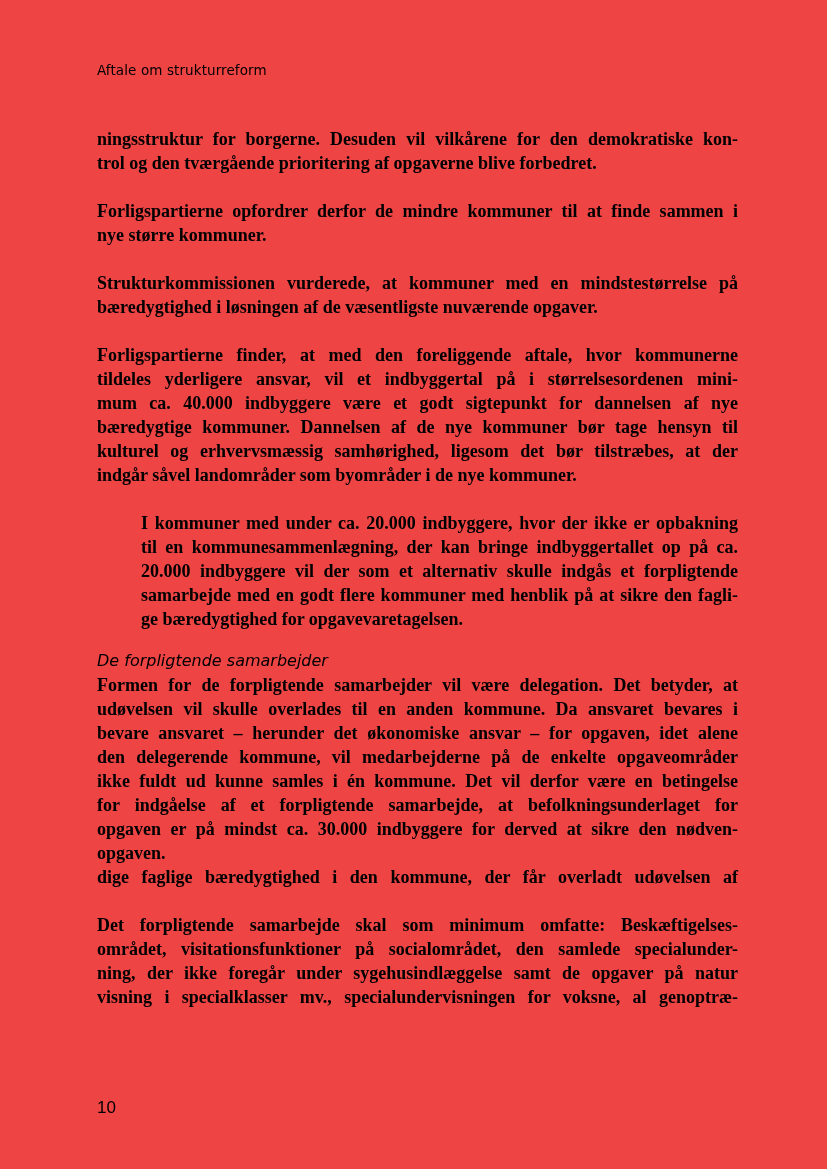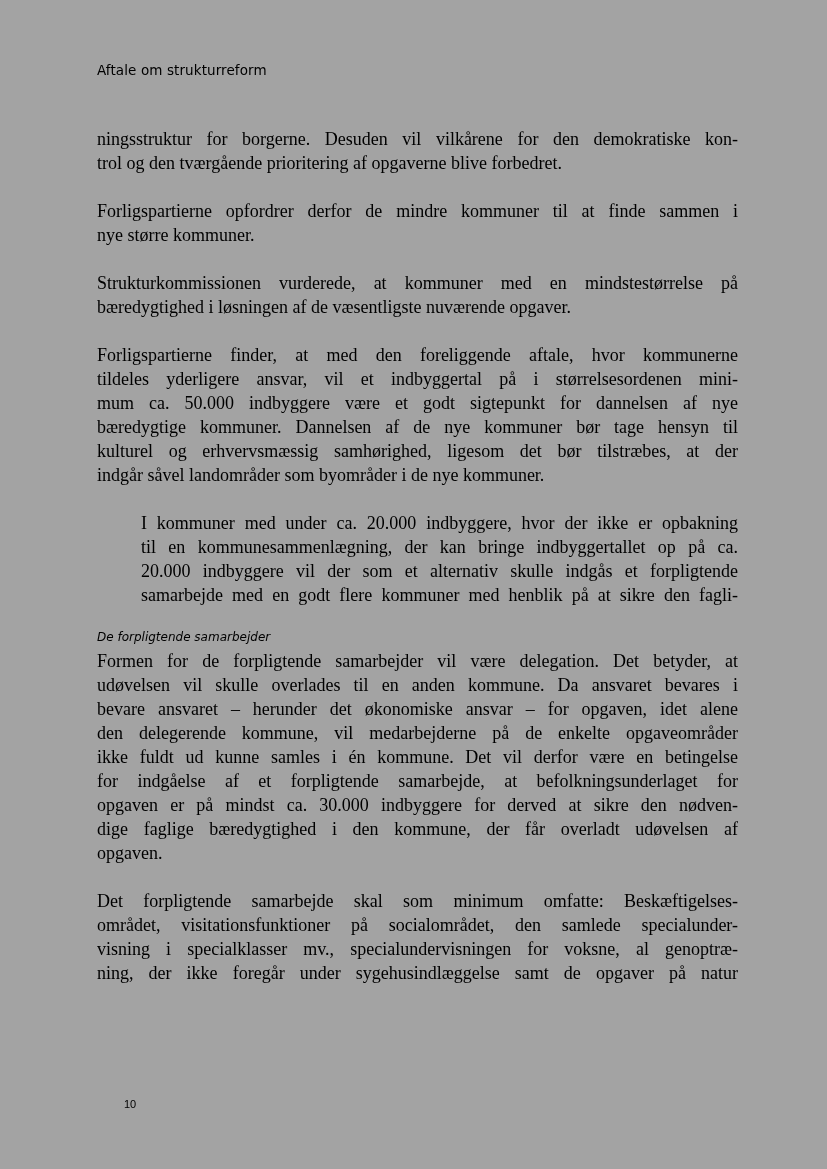--- a/index.html
+++ b/index.html
@@ -1,36 +1,36 @@
 <!DOCTYPE html>
 <html><head>
 <meta charset="utf-8">
 <style>
   html, body { margin: 0; padding: 0; background: #ffffff; }
   body { width: 827px; height: 1169px; position: relative; overflow: hidden; }
-  .page { position: absolute; left: 0; top: 0; width: 827px; height: 1169px; background: #a3a3a3; color: #000; }
+  .page { position: absolute; left: 0; top: 0; width: 827px; height: 1169px; background: #ef4444; color: #000; }
   .running-header {
     position: absolute; left: 97px; top: 62px;
     font-family: "DejaVu Sans", sans-serif; font-size: 13.5px; color: #000;
     letter-spacing: 0.1px;
   }
   .body {
     position: absolute; left: 97px; top: 127px; width: 641px;
     font-family: "Liberation Serif", serif; font-size: 18px; line-height: 24px; color: #000;
   }
-  .para { margin: 0 0 24px 0; }
+  .para { margin: 0 0 24px 0; font-weight: bold; }
   .line { display: block; white-space: nowrap; text-align: justify; text-align-last: justify; height: 24px; }
   .line.last { text-align-last: left; }
   .subheading {
-    font-family: "DejaVu Sans", sans-serif; font-style: italic; font-size: 12px;
+    font-family: "DejaVu Sans", sans-serif; font-style: italic; font-size: 16px;
     line-height: 24px; height: 24px; display: block; margin-top: -2px;
   }
   .page-number {
     position: absolute; left: 97px; top: 1098px;
-    font-family: "Liberation Sans", sans-serif; font-size: 11px; color: #000; margin-left: 27px;
+    font-family: "Liberation Sans", sans-serif; font-size: 17px; color: #000;
   }
 </style>
 </head>
 <body>
 
 <div class="page">
   <div class="running-header">Aftale om strukturreform</div>
 
   <div class="body">
     <div class="para">
@@ -41,47 +41,48 @@
       <span class="line">Forligspartierne opfordrer derfor de mindre kommuner til at finde sammen i</span>
       <span class="line last">nye større kommuner.</span>
     </div>
     <div class="para">
       <span class="line">Strukturkommissionen vurderede, at kommuner med en mindstestørrelse på</span>
       <span class="line last">bæredygtighed i løsningen af de væsentligste nuværende opgaver.</span>
     </div>
     <div class="para">
       <span class="line">Forligspartierne finder, at med den foreliggende aftale, hvor kommunerne</span>
       <span class="line">tildeles yderligere ansvar, vil et indbyggertal på i størrelsesordenen mini-</span>
-      <span class="line">mum ca. 50.000 indbyggere være et godt sigtepunkt for dannelsen af nye</span>
+      <span class="line">mum ca. 40.000 indbyggere være et godt sigtepunkt for dannelsen af nye</span>
       <span class="line">bæredygtige kommuner. Dannelsen af de nye kommuner bør tage hensyn til</span>
       <span class="line">kulturel og erhvervsmæssig samhørighed, ligesom det bør tilstræbes, at der</span>
       <span class="line last">indgår såvel landområder som byområder i de nye kommuner.</span>
     </div>
     <div class="para" style="margin-bottom:20px;margin-left:44px;">
       <span class="line">I kommuner med under ca. 20.000 indbyggere, hvor der ikke er opbakning</span>
       <span class="line">til en kommunesammenlægning, der kan bringe indbyggertallet op på ca.</span>
       <span class="line">20.000 indbyggere vil der som et alternativ skulle indgås et forpligtende</span>
       <span class="line">samarbejde med en godt flere kommuner med henblik på at sikre den fagli-</span>
+      <span class="line last">ge bæredygtighed for opgavevaretagelsen.</span>
     </div>
 
     <span class="subheading">De forpligtende samarbejder</span>
 
     <div class="para">
       <span class="line">Formen for de forpligtende samarbejder vil være delegation. Det betyder, at</span>
       <span class="line">udøvelsen vil skulle overlades til en anden kommune. Da ansvaret bevares i</span>
       <span class="line">bevare ansvaret – herunder det økonomiske ansvar – for opgaven, idet alene</span>
       <span class="line">den delegerende kommune, vil medarbejderne på de enkelte opgaveområder</span>
       <span class="line">ikke fuldt ud kunne samles i én kommune. Det vil derfor være en betingelse</span>
       <span class="line">for indgåelse af et forpligtende samarbejde, at befolkningsunderlaget for</span>
       <span class="line">opgaven er på mindst ca. 30.000 indbyggere for derved at sikre den nødven-</span>
+      <span class="line last">opgaven.</span>
       <span class="line">dige faglige bæredygtighed i den kommune, der får overladt udøvelsen af</span>
-      <span class="line last">opgaven.</span>
     </div>
     <div class="para">
       <span class="line">Det forpligtende samarbejde skal som minimum omfatte: Beskæftigelses-</span>
       <span class="line">området, visitationsfunktioner på socialområdet, den samlede specialunder-</span>
+      <span class="line">ning, der ikke foregår under sygehusindlæggelse samt de opgaver på natur</span>
       <span class="line">visning i specialklasser mv., specialundervisningen for voksne, al genoptræ-</span>
-      <span class="line">ning, der ikke foregår under sygehusindlæggelse samt de opgaver på natur</span>
     </div>
   </div>
 
   <div class="page-number">10</div>
 </div>
 
 </body></html>

